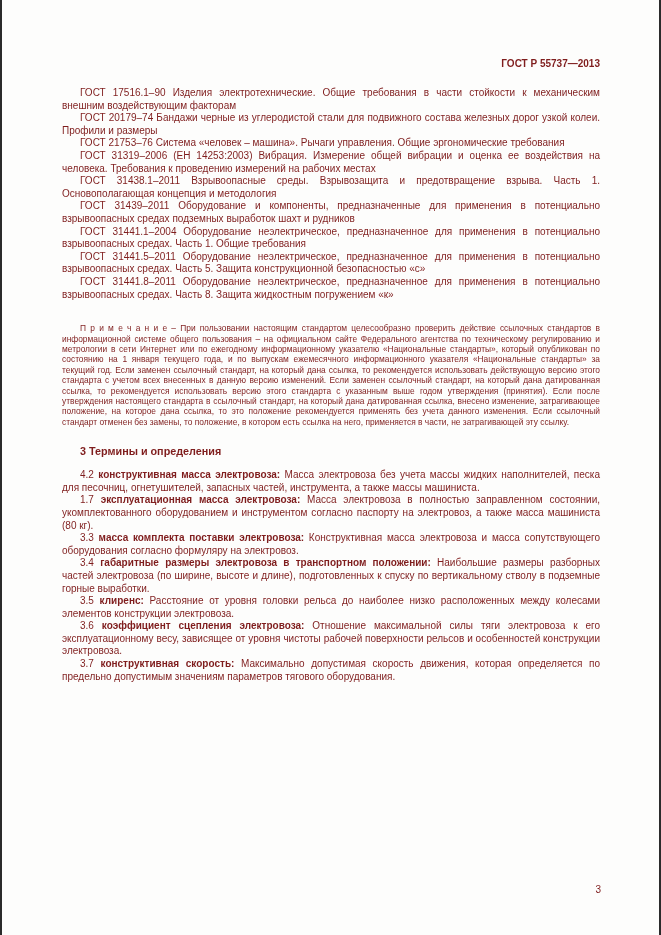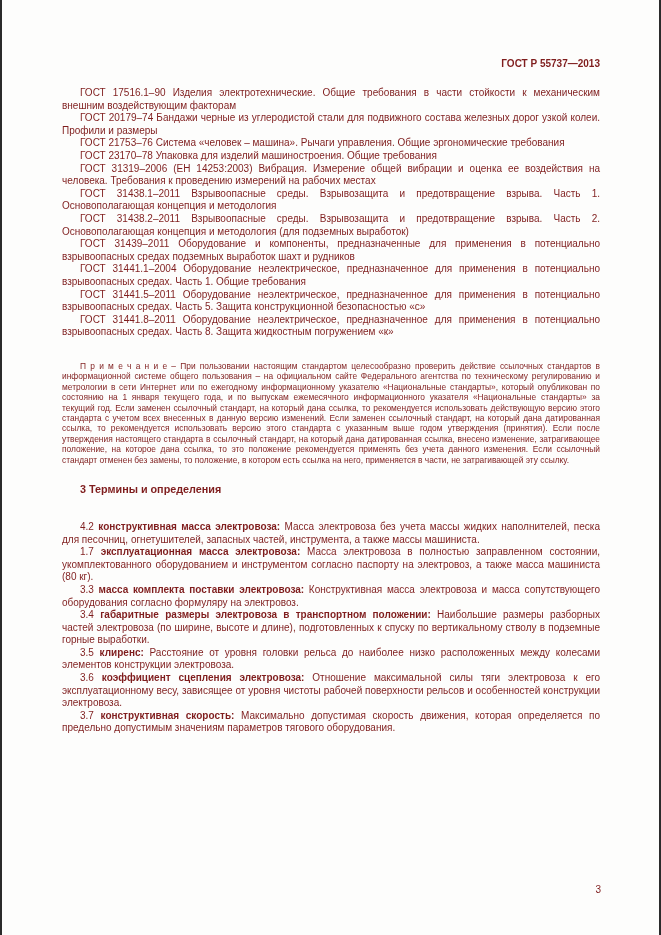--- a/index.html
+++ b/index.html
@@ -48,21 +48,21 @@
     text-align: justify;
     text-indent: 18px;
     margin-top: 22px;
   }
   .section-title {
     font-size: 10.8px;
     line-height: 13px;
     font-weight: bold;
     padding-left: 18px;
     margin-top: 18px;
-    margin-bottom: 25px;
+    margin-bottom: 11px;
   }
   .term .b { font-weight: bold; }
   .page-number {
     position: absolute;
     right: 60px;
     top: 884px;
     font-size: 10px;
     line-height: 12px;
   }
 </style>
@@ -73,24 +73,22 @@
   <div class="scan-edge left"></div>
   <div class="scan-edge right"></div>
 
   <div class="content">
     <div class="doc-header">ГОСТ Р 55737—2013</div>
 
     <div class="references">
       <p class="body-p">ГОСТ 17516.1–90 Изделия электротехнические. Общие требования в части стойкости к механическим внешним воздействующим факторам</p>
       <p class="body-p">ГОСТ 20179–74 Бандажи черные из углеродистой стали для подвижного состава железных дорог узкой колеи. Профили и размеры</p>
       <p class="body-p">ГОСТ 21753–76 Система «человек – машина». Рычаги управления. Общие эргономические требования</p>
-      <p class="body-p">ГОСТ 23170–78 Упаковка для изделий машиностроения. Общие требования</p>
       <p class="body-p">ГОСТ 31319–2006 (ЕН 14253:2003) Вибрация. Измерение общей вибрации и оценка ее воздействия на человека. Требования к проведению измерений на рабочих местах</p>
       <p class="body-p">ГОСТ 31438.1–2011 Взрывоопасные среды. Взрывозащита и предотвращение взрыва. Часть 1. Основополагающая концепция и методология</p>
-      <p class="body-p">ГОСТ 31438.2–2011 Взрывоопасные среды. Взрывозащита и предотвращение взрыва. Часть 2. Основополагающая концепция и методология (для подземных выработок)</p>
       <p class="body-p">ГОСТ 31439–2011 Оборудование и компоненты, предназначенные для применения в потенциально взрывоопасных средах подземных выработок шахт и рудников</p>
       <p class="body-p">ГОСТ 31441.1–2004 Оборудование неэлектрическое, предназначенное для применения в потенциально взрывоопасных средах. Часть 1. Общие требования</p>
       <p class="body-p">ГОСТ 31441.5–2011 Оборудование неэлектрическое, предназначенное для применения в потенциально взрывоопасных средах. Часть 5. Защита конструкционной безопасностью «с»</p>
       <p class="body-p">ГОСТ 31441.8–2011 Оборудование неэлектрическое, предназначенное для применения в потенциально взрывоопасных средах. Часть 8. Защита жидкостным погружением «к»</p>
     </div>
 
     <p class="note">П р и м е ч а н и е – При пользовании настоящим стандартом целесообразно проверить действие ссылочных стандартов в информационной системе общего пользования – на официальном сайте Федерального агентства по техническому регулированию и метрологии в сети Интернет или по ежегодному информационному указателю «Национальные стандарты», который опубликован по состоянию на 1 января текущего года, и по выпускам ежемесячного информационного указателя «Национальные стандарты» за текущий год. Если заменен ссылочный стандарт, на который дана ссылка, то рекомендуется использовать действующую версию этого стандарта с учетом всех внесенных в данную версию изменений. Если заменен ссылочный стандарт, на который дана датированная ссылка, то рекомендуется использовать версию этого стандарта с указанным выше годом утверждения (принятия). Если после утверждения настоящего стандарта в ссылочный стандарт, на который дана датированная ссылка, внесено изменение, затрагивающее положение, на которое дана ссылка, то это положение рекомендуется применять без учета данного изменения. Если ссылочный стандарт отменен без замены, то положение, в котором есть ссылка на него, применяется в части, не затрагивающей эту ссылку.</p>
 
     <h2 class="section-title">3 Термины и определения</h2>
 

